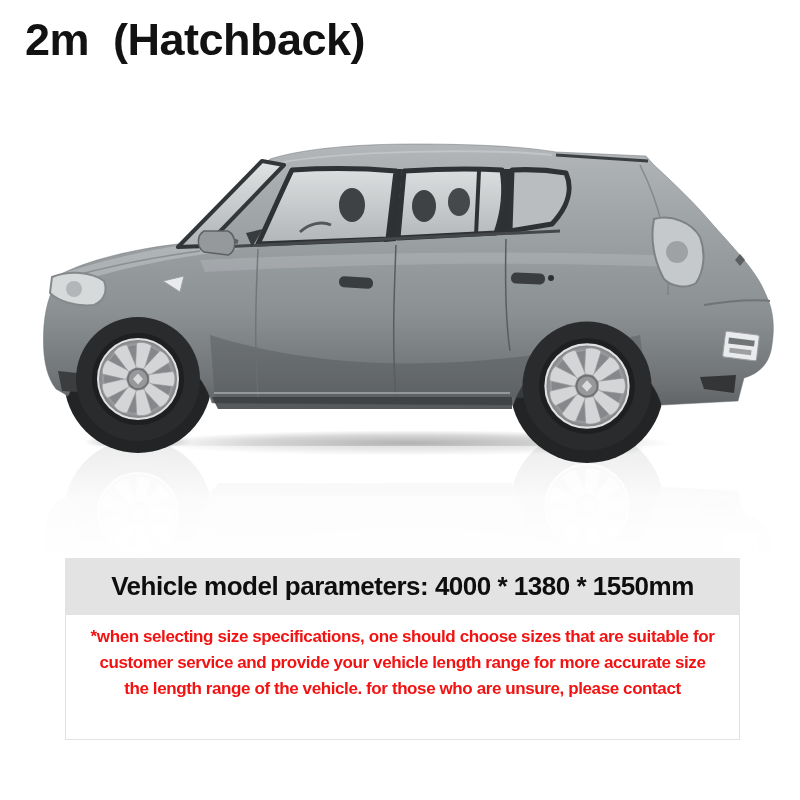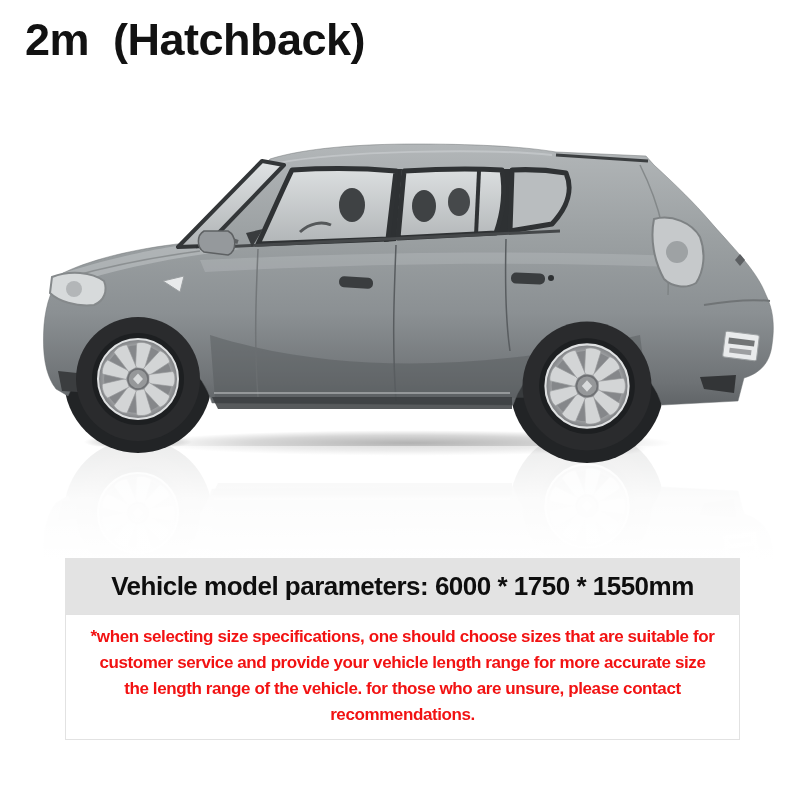--- a/index.html
+++ b/index.html
@@ -184,23 +184,22 @@
     <ellipse cx="138" cy="437" rx="72" ry="10" fill="url(#shadowGrad)"></ellipse>
     <ellipse cx="590" cy="444" rx="76" ry="10" fill="url(#shadowGrad)"></ellipse>
 
     <use href="#carAll" xlink:href="#carAll" transform="matrix(1 0 0 -1 0 882)" opacity="0.16"></use>
     <rect x="0" y="441" width="800" height="115" fill="url(#fadeGrad)"></rect>
 
     <use href="#carAll" xlink:href="#carAll"></use>
   </svg>
 
   <div class="params-banner">
-    <span class="label">Vehicle model parameters: 6000 * 1750 * 1550mm</span>
+    <span class="label">Vehicle model parameters: 4000 * 1380 * 1550mm</span>
   </div>
 
   <div class="disclaimer-box">
     <div class="disclaimer-line">*when selecting size specifications, one should choose sizes that are suitable for</div>
     <div class="disclaimer-line">customer service and provide your vehicle length range for more accurate size</div>
     <div class="disclaimer-line">the length range of the vehicle. for those who are unsure, please contact</div>
-    <div class="disclaimer-line">recommendations.</div>
   </div>
 
 </div>
 
 </body></html>

